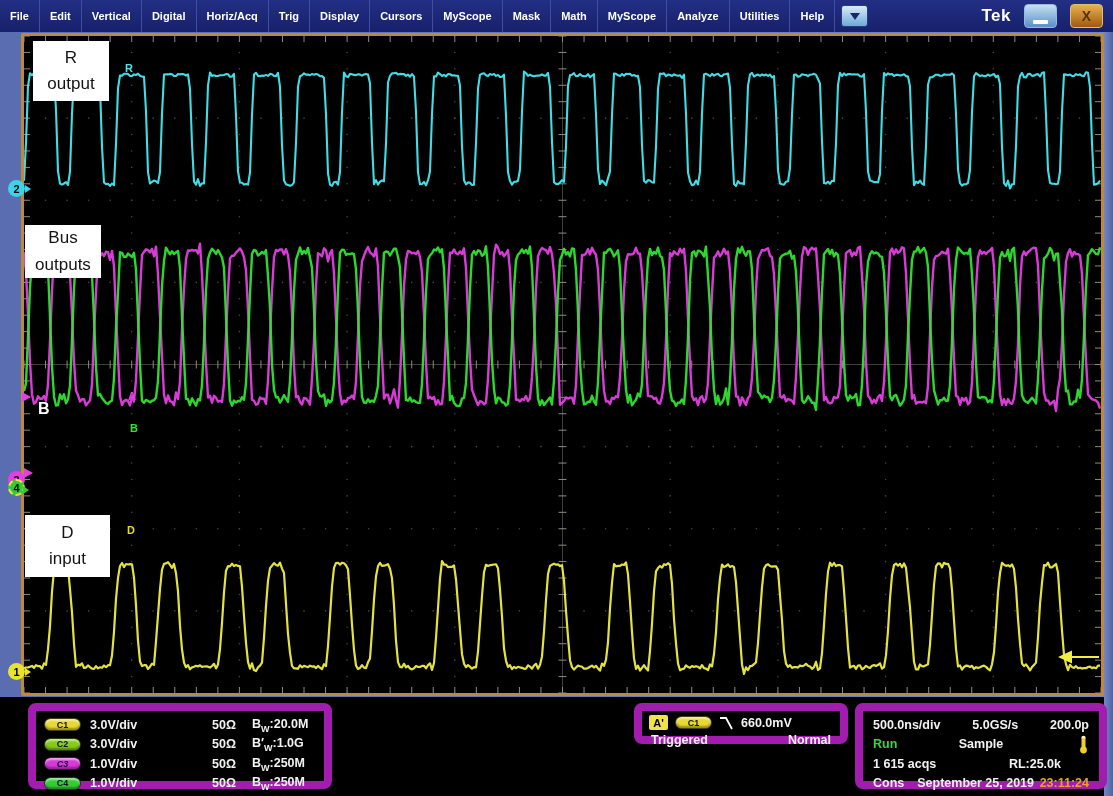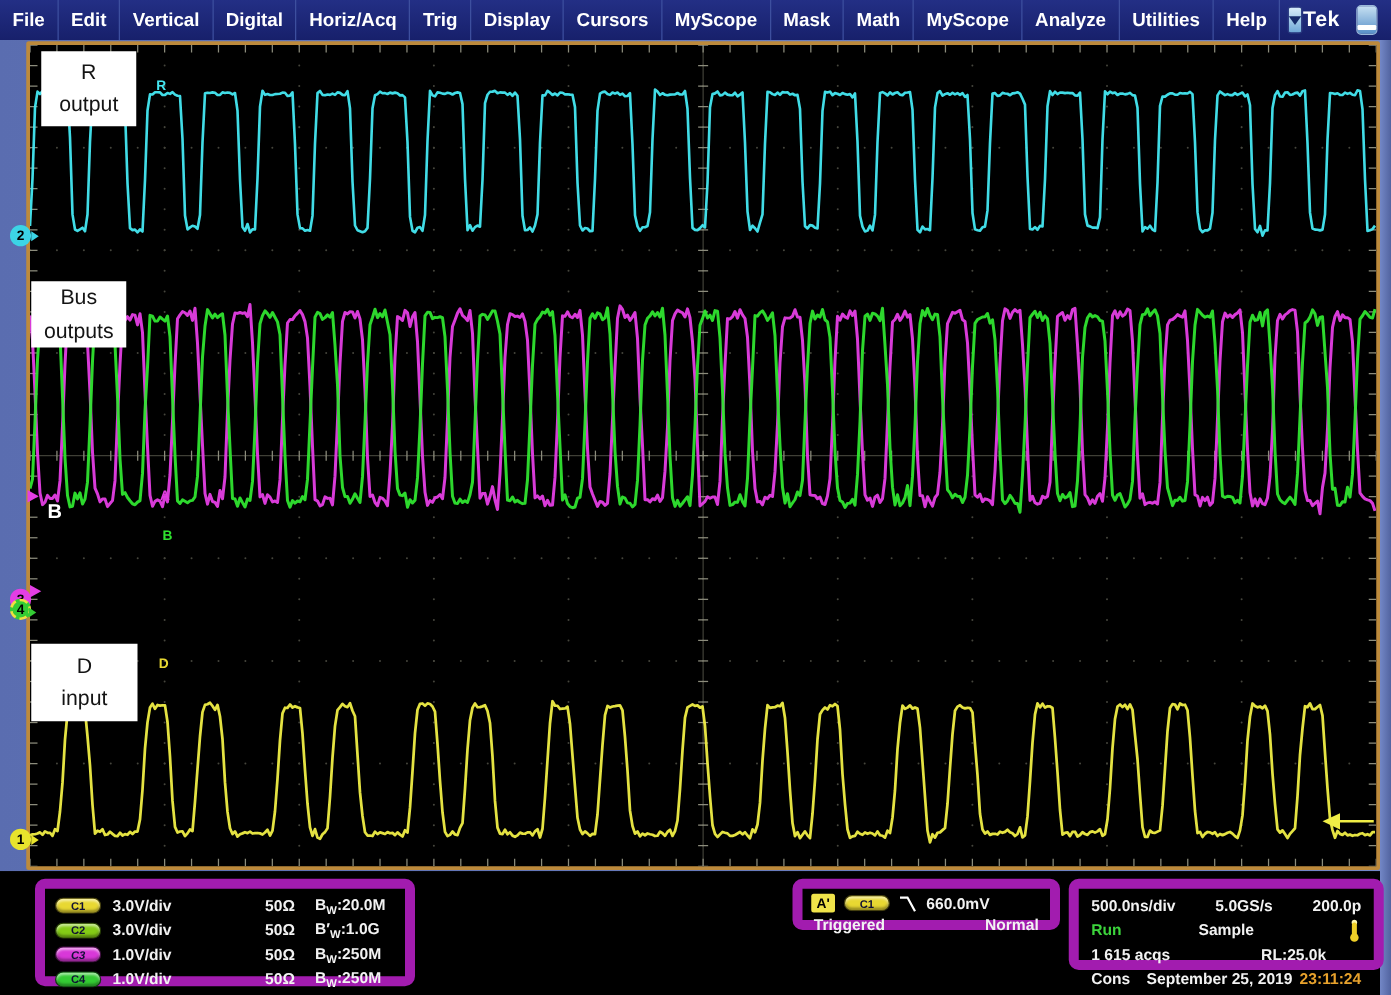--- a/index.html
+++ b/index.html
@@ -3,21 +3,21 @@
 <meta charset="utf-8">
 <style>
   html,body{margin:0;padding:0;background:#222;}
   *{box-sizing:border-box;font-family:"Liberation Sans",sans-serif;}
   .app{position:relative;width:1113px;height:796px;background:#000;overflow:hidden;}
 
   
   .menubar{position:absolute;left:0;top:0;width:1113px;height:32px;
     background:linear-gradient(#232f85,#17206b);display:flex;align-items:center;z-index:30;}
   .menu-item{height:32px;display:flex;align-items:center;padding:0 10px;
-    color:#fff;font-size:15px;font-weight:bold;border-right:1px solid #3d4f9e;cursor:default;white-space:nowrap;}
+    color:#fff;font-size:11px;font-weight:bold;border-right:1px solid #3d4f9e;cursor:default;white-space:nowrap;}
   .menu-drop{width:27px;height:22px;margin-left:6px;border:1px solid #2a3a80;border-radius:3px;
     background:linear-gradient(#d8ecf8,#6fa8d8);display:flex;align-items:center;justify-content:center;padding:0;}
   .tri-down{width:0;height:0;border-left:5px solid transparent;border-right:5px solid transparent;border-top:7px solid #152a6a;}
   .tek-logo{margin-left:auto;color:#fff;font-size:17px;font-weight:bold;letter-spacing:.5px;}
   .win-btn{width:33px;height:24px;border-radius:4px;margin-left:13px;border:1px solid #9ab8d8;
     display:flex;align-items:flex-end;justify-content:center;padding:0 0 3px 0;}
   .win-min{background:linear-gradient(#c6e0f2,#5890c8);}
   .min-bar{width:15px;height:4px;background:#fff;border-radius:1px;}
   .win-close{background:linear-gradient(#e8b050,#a05a10);border-color:#e0c060;margin-right:10px;margin-left:13px;
     align-items:center;color:#5a3200;font-weight:bold;font-size:14px;padding:0;}
@@ -52,21 +52,21 @@
   .pill{width:37px;height:13px;border-radius:7px;display:flex;align-items:center;justify-content:center;
     font-size:9px;font-weight:bold;color:#101035;border:1px solid rgba(0,0,0,.7);
     box-shadow:inset 0 2px 2px rgba(255,255,255,.55),inset 0 -2px 2px rgba(0,0,0,.35);}
   .pill-c1{background:#e8d832;} .pill-c2{background:#84cc16;} .pill-c3{background:#d838d8;font-style:italic;} .pill-c4{background:#34cc34;}
   .vdiv{width:122px;margin-left:9px;} .ohm{width:40px;} sub{font-size:9px;}
   .trig-box{left:634px;top:6px;width:214px;height:41px;padding:2px 0;}
   .trig-r1{height:19px;display:flex;align-items:center;gap:7px;padding:0 7px;}
   .trig-r2{height:16px;display:flex;align-items:center;justify-content:space-between;padding:0 9px;}
   .abadge{width:19px;height:15px;background:#f0e44a;color:#000;border-radius:2px;
     display:flex;align-items:center;justify-content:center;font-size:11px;font-weight:bold;}
-  .horiz-box{left:855px;top:6px;width:252px;height:73px;padding:4px 10px;}
+  .horiz-box{left:855px;top:6px;width:252px;height:86px;padding:4px 10px;}
   .h-row{height:19.5px;display:flex;align-items:center;}
   .h1{justify-content:space-between;}
   .h2{display:grid;grid-template-columns:1fr auto 1fr;align-items:center;}
   .run{color:#3cd43c;} .h2 .mid{text-align:right;}
   .thermo{justify-self:end;}
   .h3 span:last-child{margin-left:auto;margin-right:28px;}
   .h4 .date{margin-left:13px;} .h4 .time{margin-left:auto;color:#e8a22c;}
 </style>
 </head>
 <body>

